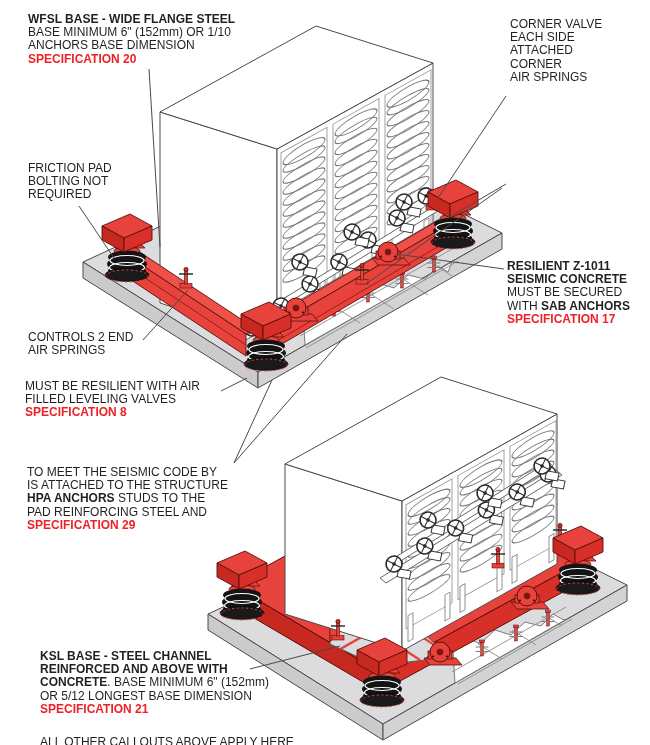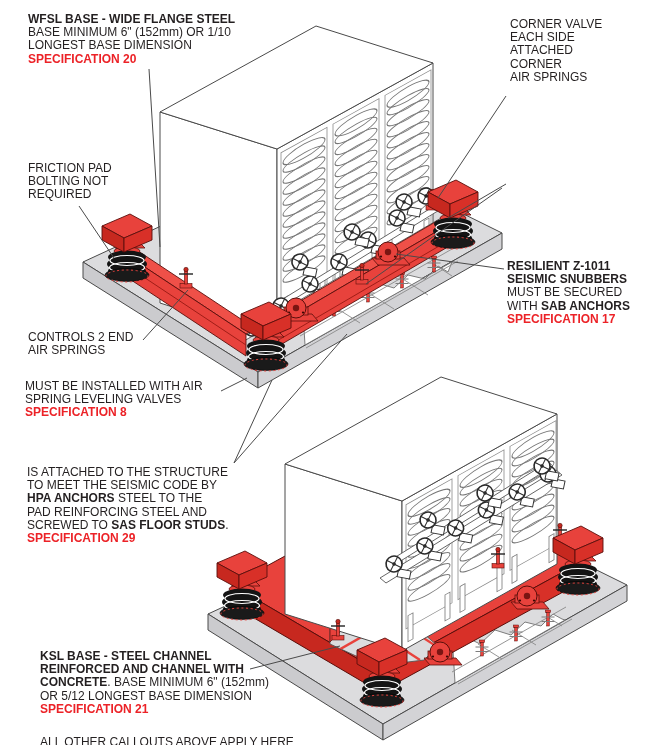--- a/index.html
+++ b/index.html
@@ -321,21 +321,21 @@
     <line x1="221" y1="391" x2="247" y2="378"></line>
     <line x1="234" y1="463" x2="272" y2="380"></line>
     <line x1="234" y1="463" x2="347" y2="334"></line>
     <line x1="250" y1="669" x2="340" y2="646"></line>
   </g>
 </svg>
 
 <div class="co" style="left:28px;top:13px">
   <div class="t">WFSL BASE - WIDE FLANGE STEEL</div>
   <div>BASE MINIMUM 6" (152mm) OR 1/10</div>
-  <div>LONGEST BASE DIMENSION</div>
+  <div>ANCHORS BASE DIMENSION</div>
   <div class="spec">SPECIFICATION 20</div>
 </div>
 
 <div class="co" style="left:510px;top:18px">
   <div>CORNER VALVE</div>
   <div>EACH SIDE</div>
   <div>ATTACHED</div>
   <div>CORNER</div>
   <div>AIR SPRINGS</div>
 </div>
@@ -347,43 +347,42 @@
   <div>REQUIRED</div>
 </div>
 
 <div class="co" style="left:28px;top:331px">
   <div>CONTROLS 2 END</div>
   <div>AIR SPRINGS</div>
 </div>
 
 <div class="co" style="left:507px;top:260px">
   <div class="t">RESILIENT Z-1011</div>
-  <div class="t">SEISMIC SNUBBERS</div>
+  <div class="t">SEISMIC CONCRETE</div>
   <div>MUST BE SECURED</div>
   <div><span>WITH </span><b>SAB ANCHORS</b></div>
   <div class="spec">SPECIFICATION 17</div>
 </div>
 
 <div class="co" style="left:25px;top:380px">
-  <div>MUST BE INSTALLED WITH AIR</div>
-  <div>SPRING LEVELING VALVES</div>
+  <div>MUST BE RESILIENT WITH AIR</div>
+  <div>FILLED LEVELING VALVES</div>
   <div class="spec">SPECIFICATION 8</div>
 </div>
 
 <div class="co" style="left:27px;top:466px">
+  <div>TO MEET THE SEISMIC CODE BY</div>
   <div>IS ATTACHED TO THE STRUCTURE</div>
-  <div>TO MEET THE SEISMIC CODE BY</div>
-  <div><b>HPA ANCHORS</b><span> STEEL TO THE</span></div>
+  <div><b>HPA ANCHORS</b><span> STUDS TO THE</span></div>
   <div>PAD REINFORCING STEEL AND</div>
-  <div><span>SCREWED TO </span><b>SAS FLOOR STUDS</b><span>.</span></div>
   <div class="spec">SPECIFICATION 29</div>
 </div>
 
 <div class="co" style="left:40px;top:650px">
   <div class="t">KSL BASE - STEEL CHANNEL</div>
-  <div class="t">REINFORCED AND CHANNEL WITH</div>
+  <div class="t">REINFORCED AND ABOVE WITH</div>
   <div><b>CONCRETE</b><span>. BASE MINIMUM 6" (152mm)</span></div>
   <div>OR 5/12 LONGEST BASE DIMENSION</div>
   <div class="spec">SPECIFICATION 21</div>
   <div class="footer">ALL OTHER CALLOUTS ABOVE APPLY HERE</div>
 </div>
 
 </div>
 
 </body></html>

